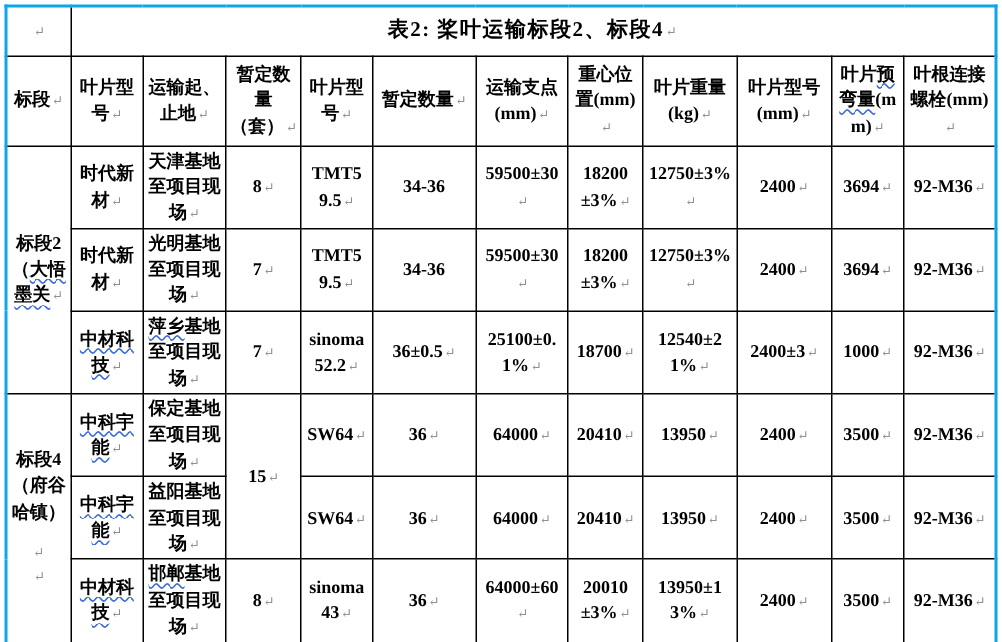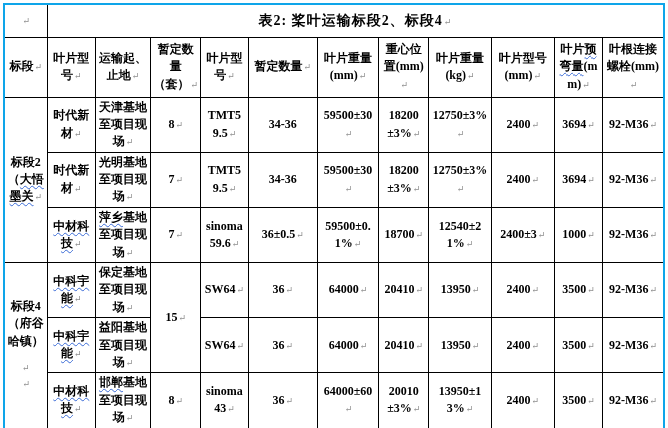--- a/index.html
+++ b/index.html
@@ -55,21 +55,21 @@
     <td colspan="11" class="title-cell pc"><span>表2: 桨叶运输标段2、标段4</span></td>
   </tr>
 
   <tr class="rh">
     <td class="pc"><span>标段</span></td>
     <td class="pc"><span>叶片型号</span></td>
     <td class="pc"><span>运输起、止地</span></td>
     <td class="pc"><span>暂定数量（套）</span></td>
     <td class="pc"><span>叶片型号</span></td>
     <td class="pc"><span>暂定数量</span></td>
-    <td class="pc"><span>叶片重量(mm)</span></td>
+    <td class="pc"><span>运输支点(mm)</span></td>
     <td class="pc"><span>重心位置(mm)</span></td>
     <td class="pc"><span>叶片重量(kg)</span></td>
     <td class="pc"><span>叶片型号(mm)</span></td>
     <td class="pc"><span>叶片</span><span class="wavy">预弯量</span><span>(mm)</span></td>
     <td class="pc"><span>叶根连接螺栓(mm)</span></td>
   </tr>
 
   <tr class="r1">
     <td rowspan="3" class="pc"><span>标段2（</span><span class="wavy">大悟墨关</span></td>
     <td class="pc"><span>时代新材</span></td>
@@ -96,23 +96,23 @@
     <td class="pc"><span>12750±3%</span></td>
     <td class="pc"><span>2400</span></td>
     <td class="pc"><span>3694</span></td>
     <td class="pc"><span>92-M36</span></td>
   </tr>
 
   <tr class="r3">
     <td class="pc"><span class="wavy">中材科技</span></td>
     <td class="pc"><span class="wavy">萍乡</span><span>基地至项目现场</span></td>
     <td class="pc"><span>7</span></td>
-    <td class="pc"><span>sinoma 59.6</span></td>
+    <td class="pc"><span>sinoma 52.2</span></td>
     <td class="pc"><span>36±0.5</span></td>
-    <td class="pc"><span>59500±0.1%</span></td>
+    <td class="pc"><span>25100±0.1%</span></td>
     <td class="pc"><span>18700</span></td>
     <td class="pc"><span>12540±21%</span></td>
     <td class="pc"><span>2400±3</span></td>
     <td class="pc"><span>1000</span></td>
     <td class="pc"><span>92-M36</span></td>
   </tr>
 
   <tr class="r4">
     <td rowspan="3" class="pc"><span>标段4（府谷哈镇）</span><span class="pilc-block"></span></td>
     <td class="pc"><span class="wavy">中科宇能</span></td>

